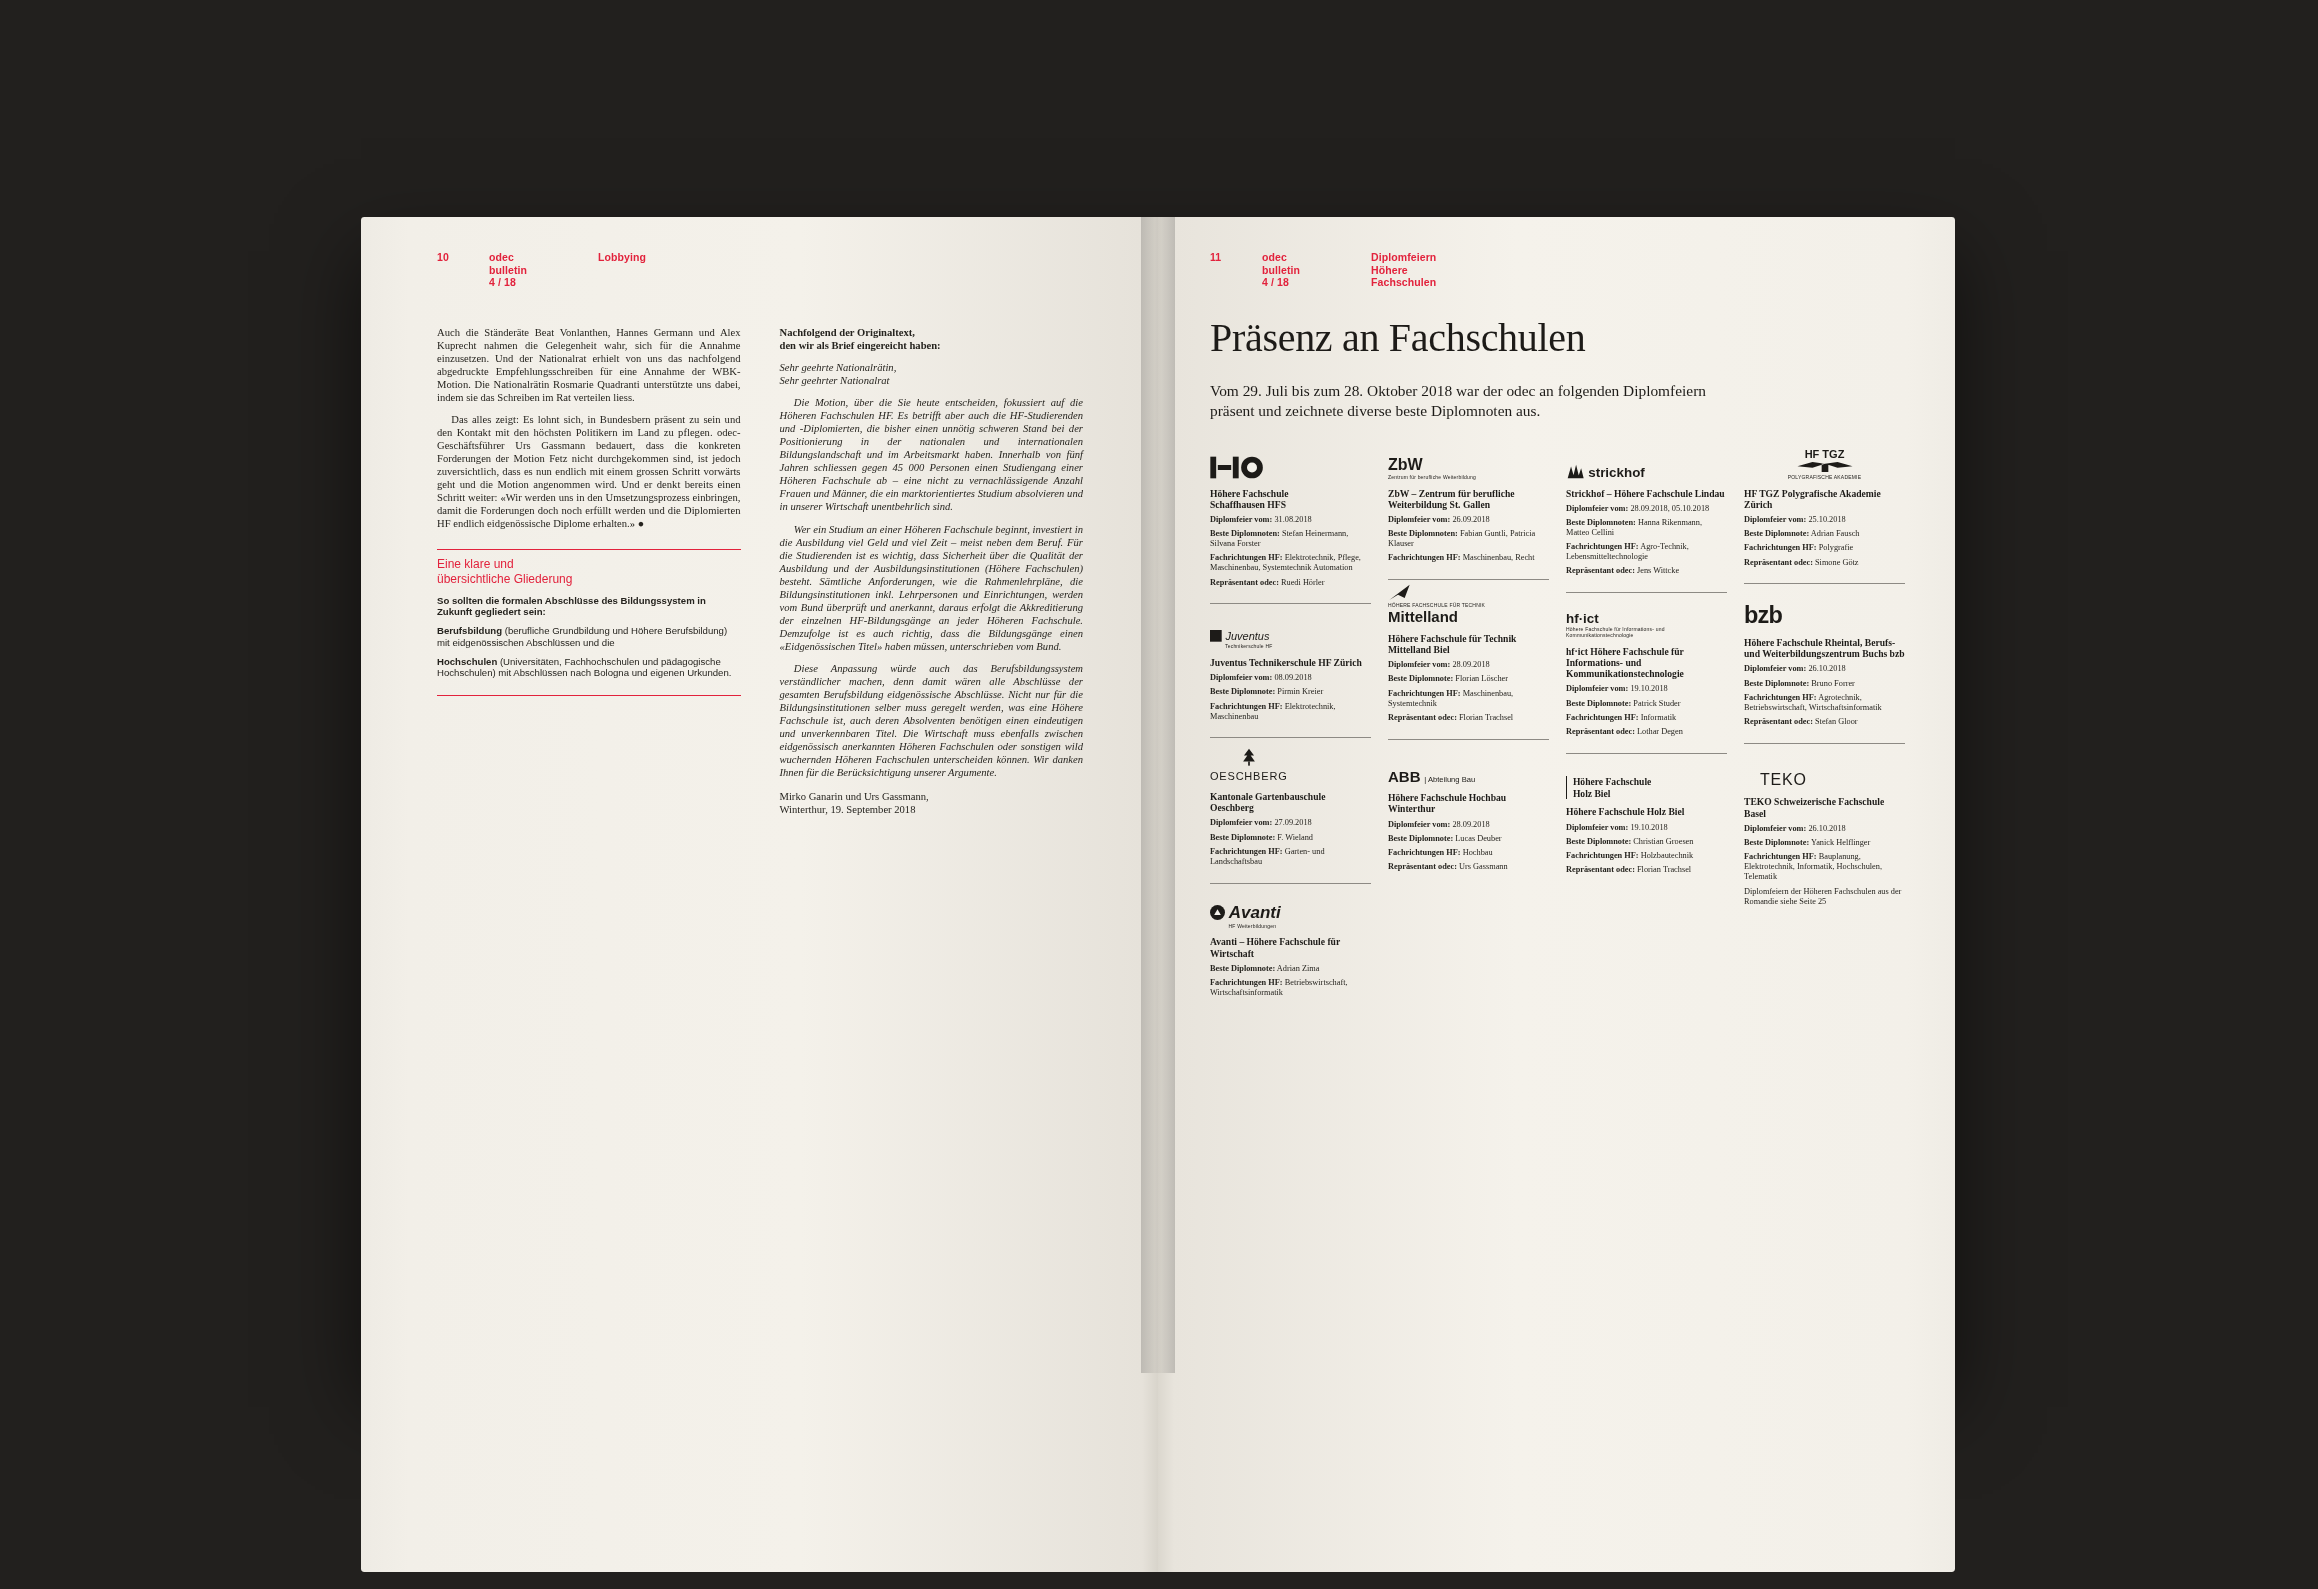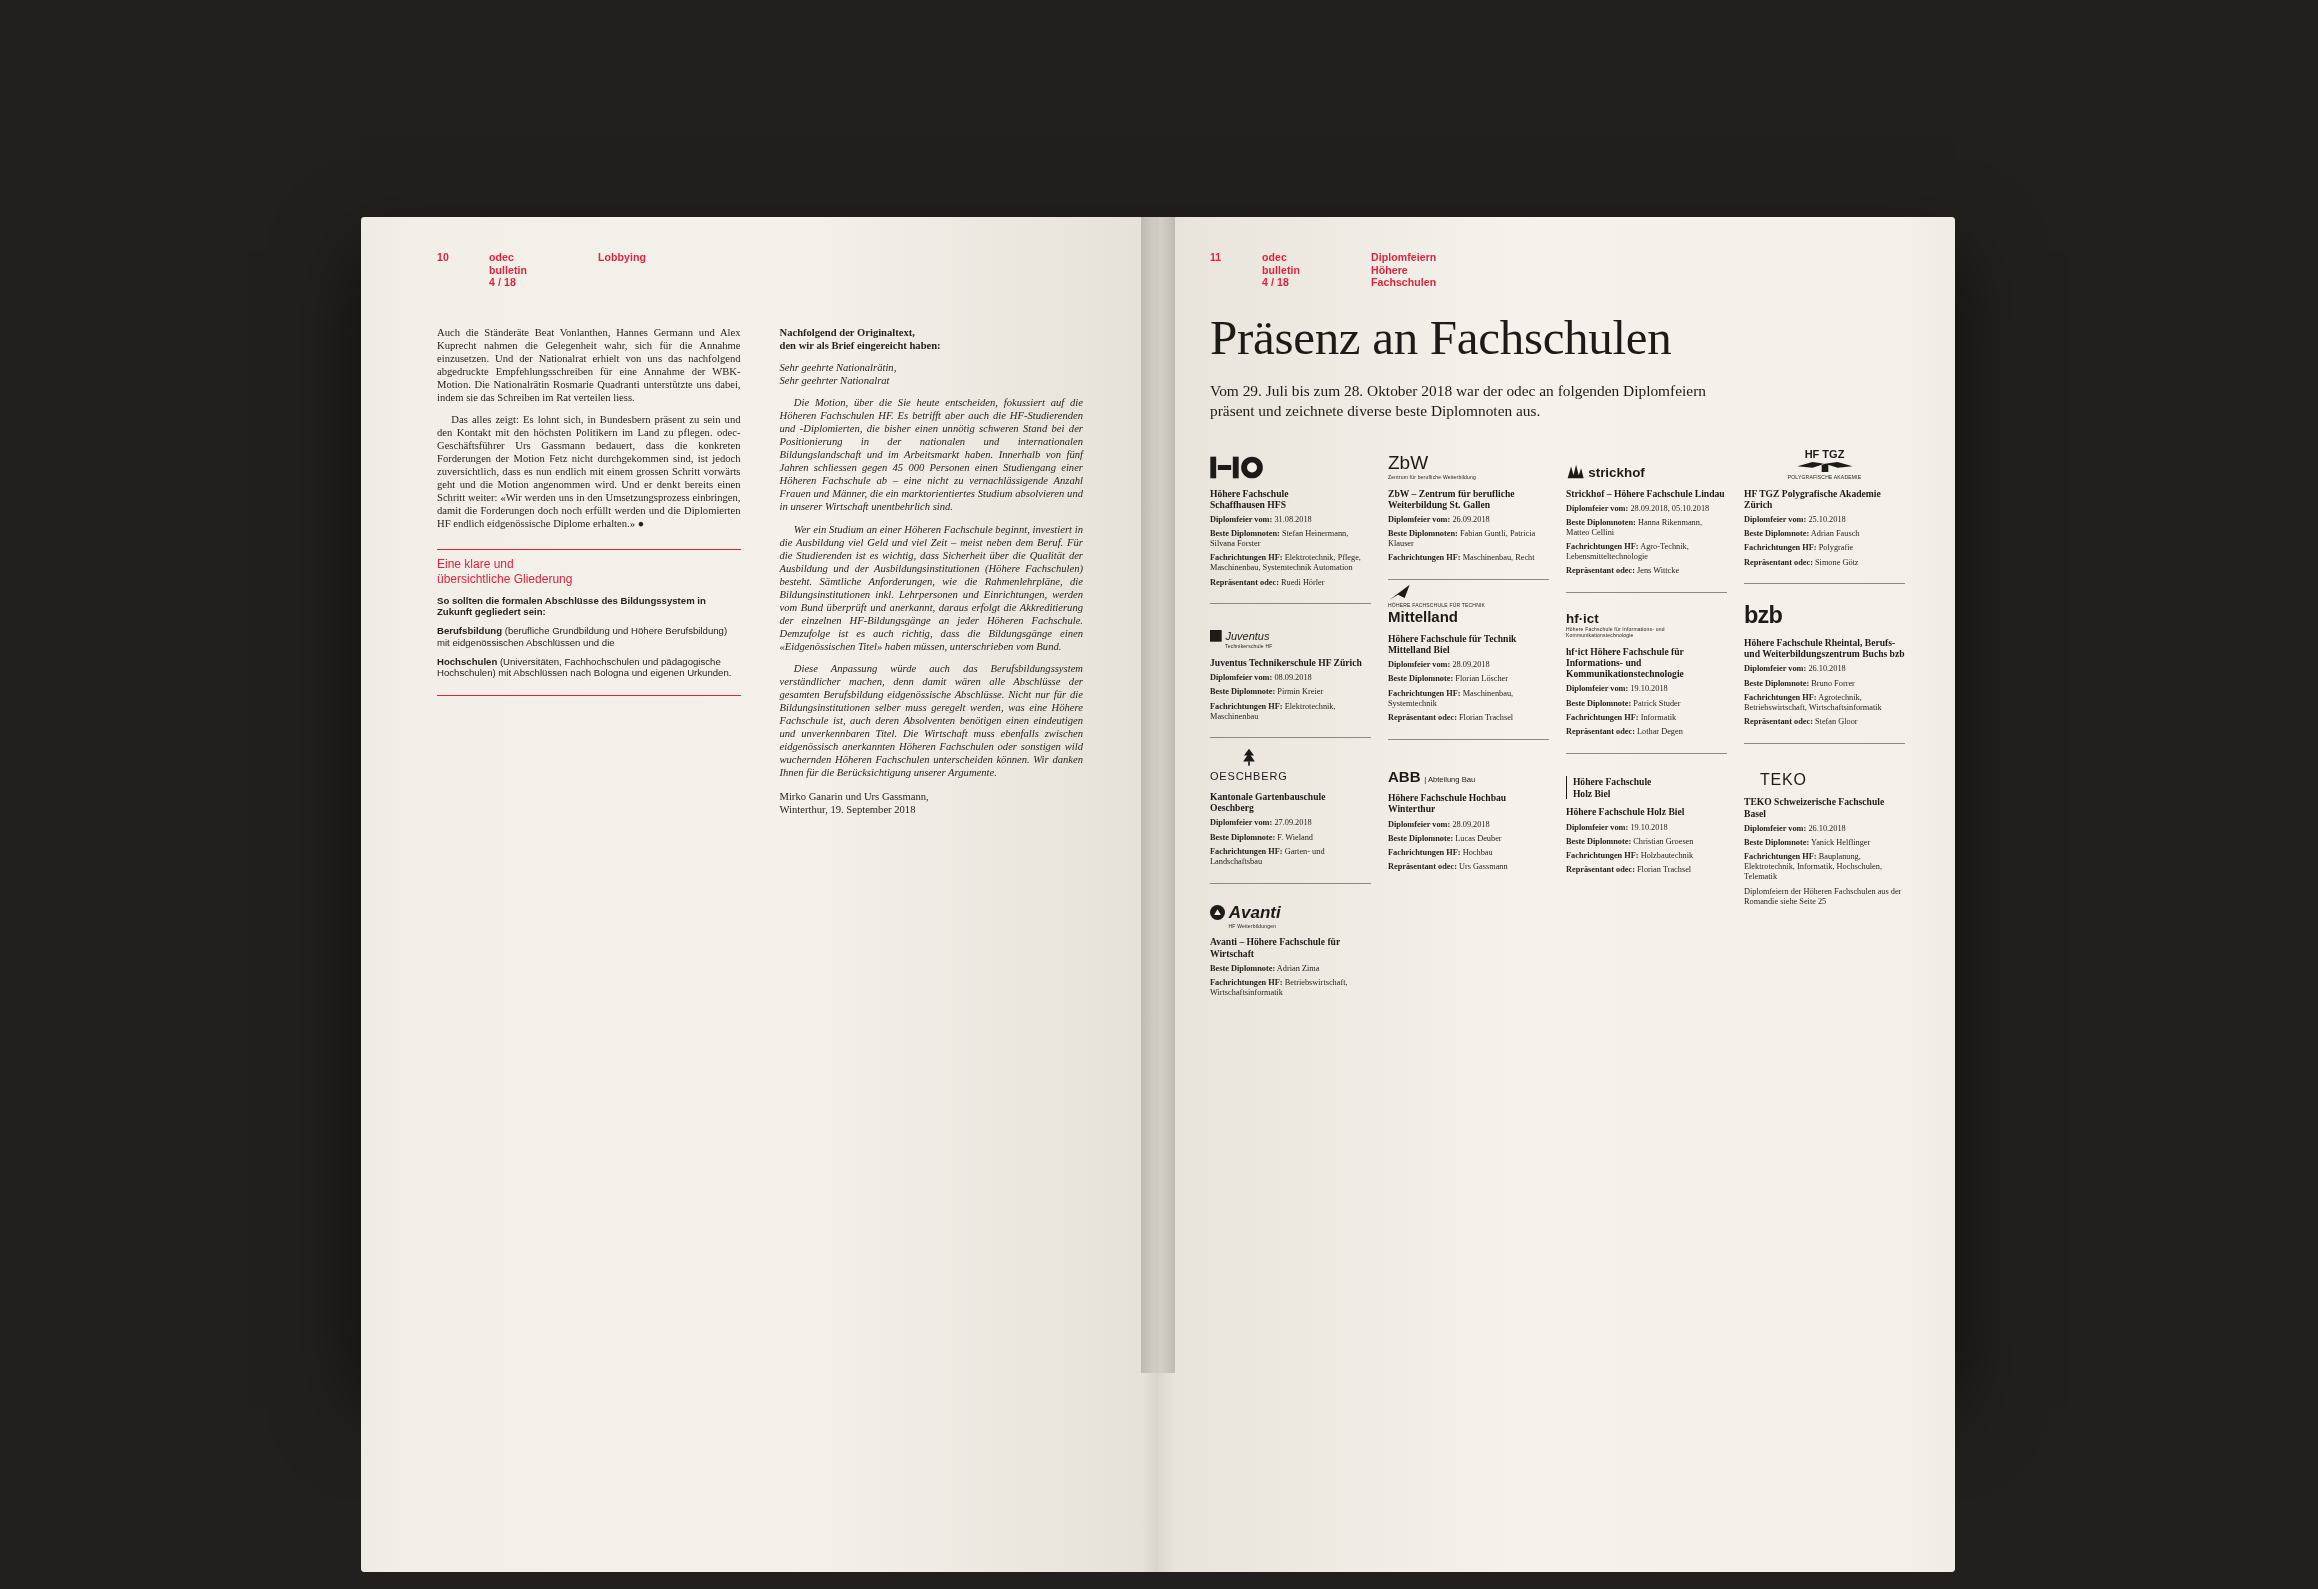--- a/index.html
+++ b/index.html
@@ -91,21 +91,21 @@
     margin:0 0 7.6px 0;
     font-family:"Liberation Sans", sans-serif;
     font-size:9.6px;line-height:11.4px;font-weight:700;
     text-indent:0;text-align:left;
   }
   .redblock p span.reg{font-weight:400;}
 
   
   .rtitle{
     position:absolute;left:52px;top:97px;width:705px;
-    font-size:49px;line-height:48px;
+    font-size:40px;line-height:48px;
     color:#1d1b18;letter-spacing:-0.3px;
   }
   .rintro{
     position:absolute;left:52px;top:164px;width:537px;
     font-size:15.4px;line-height:20px;color:#1d1b18;
   }
 
   
   .grid{
     position:absolute;left:52px;top:228px;
@@ -136,21 +136,21 @@
   }
   .barname{
     border-left:1.8px solid #1d1b18;
     padding-left:5.9px;
     font-size:9.6px;line-height:11.2px;font-weight:700;
     color:#1d1b18;
   }
 
   
   .lg-hfs{font-weight:700;font-size:22px;letter-spacing:-1.7px;}
-  .lg-zbw{font-weight:400;font-size:19px;}
+  .lg-zbw{font-weight:700;font-size:16px;}
   .lg-strickhof{font-weight:700;font-size:13.4px;}
   .lg-hftgz{font-weight:700;font-size:11px;}
   .lg-juv{font-style:italic;font-size:11px;}
   .lg-mittel{font-weight:700;font-size:15px;}
   .lg-hfict{font-weight:700;font-size:13.4px;}
   .lg-bzb{font-weight:700;font-size:23.5px;letter-spacing:-0.8px;}
   .lg-oesch{font-size:11px;letter-spacing:0.8px;}
   .lg-abb{font-weight:700;font-size:15px;}
   .lg-teko{font-weight:400;font-size:16px;letter-spacing:0.8px;margin-left:16px;}
   .lg-avanti{font-style:italic;font-weight:700;font-size:17px;}

